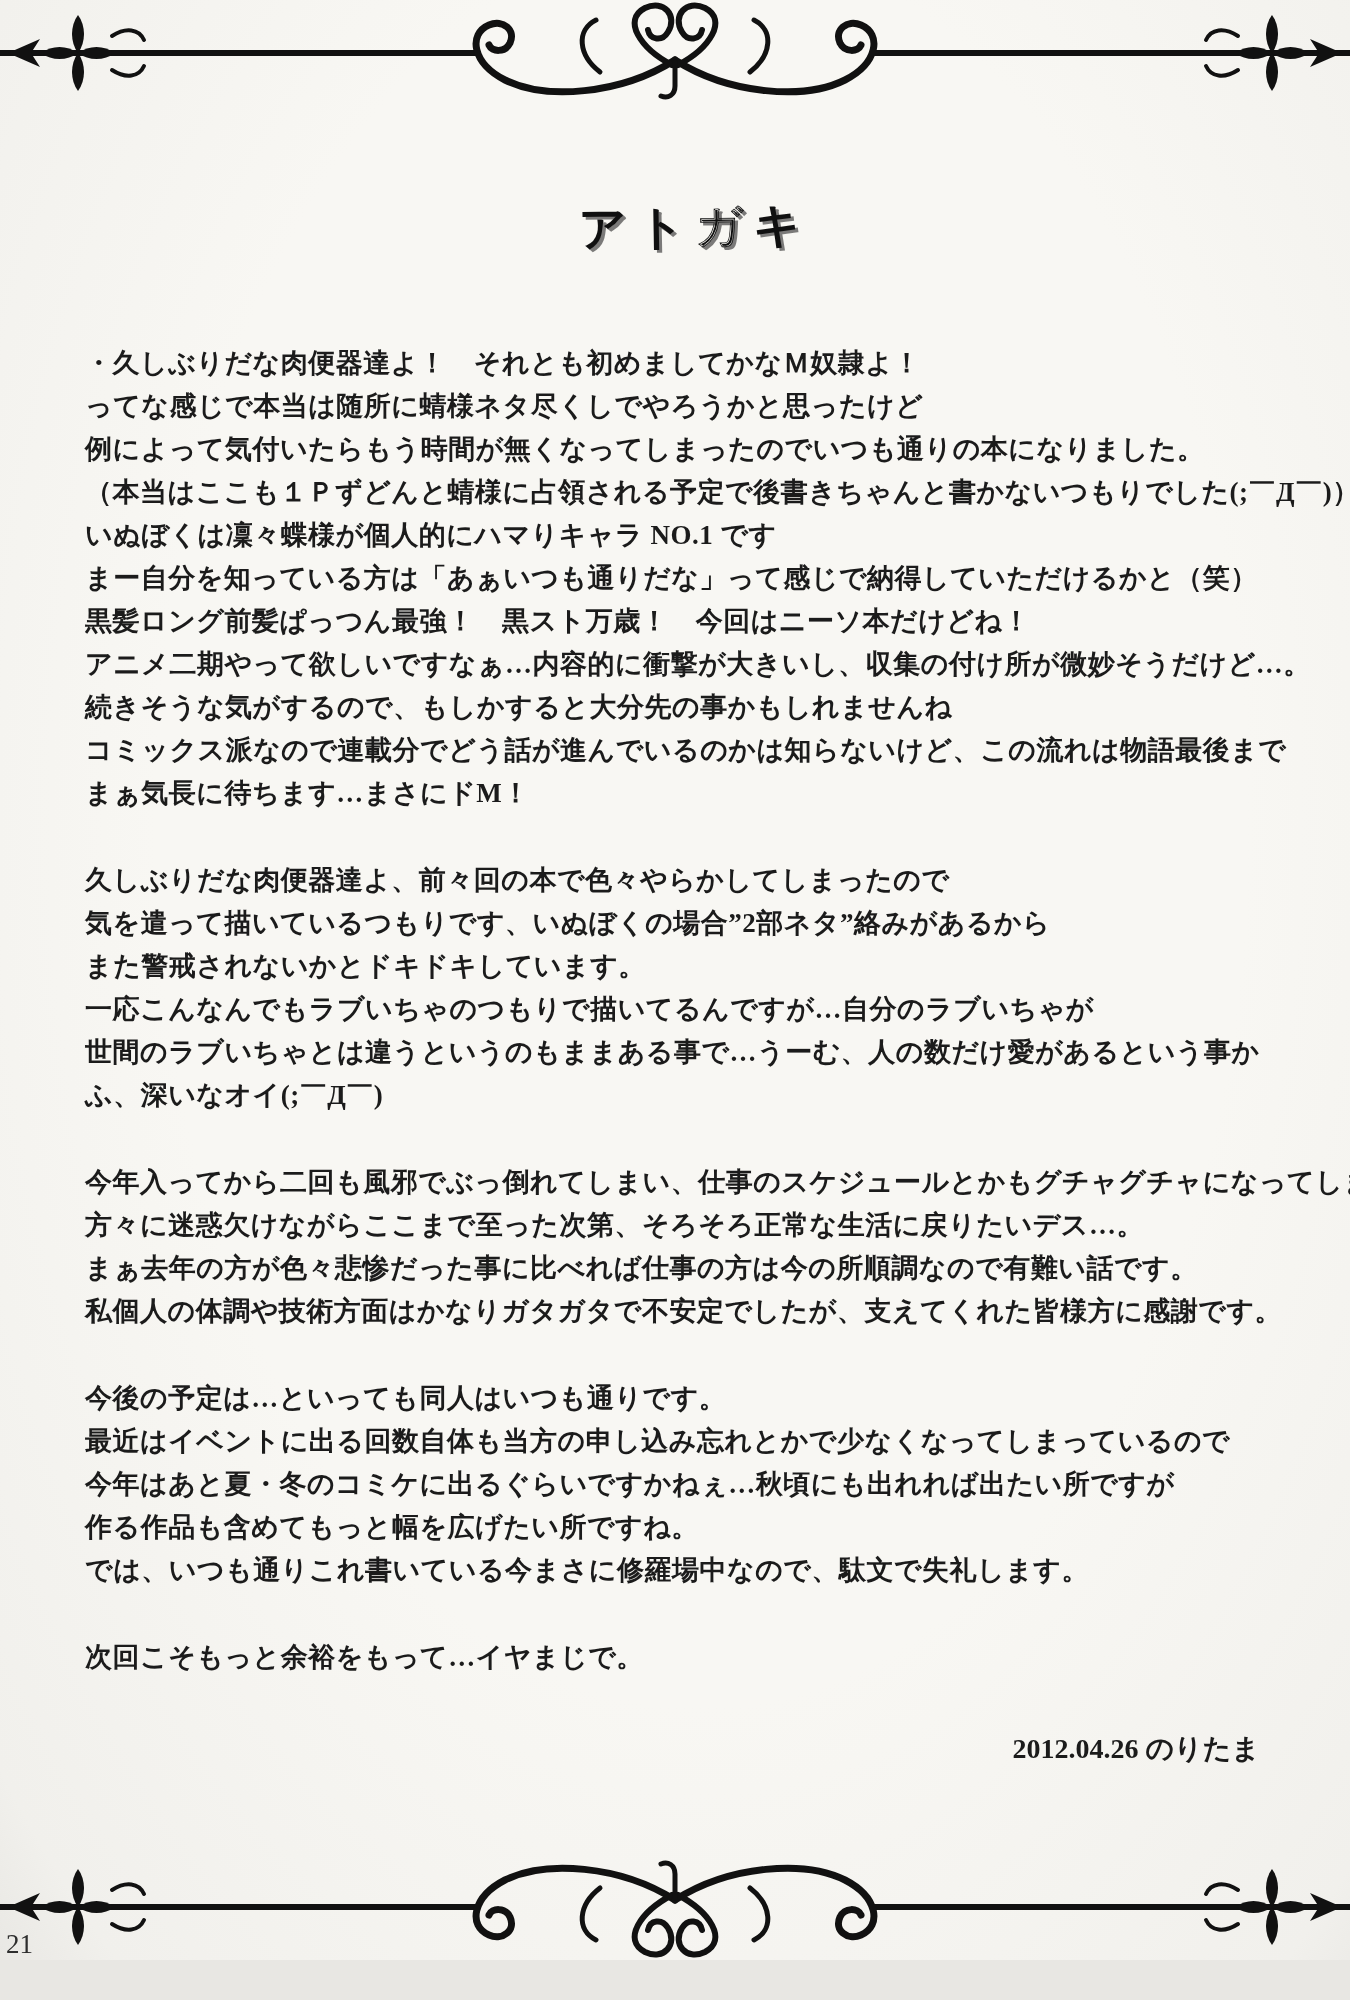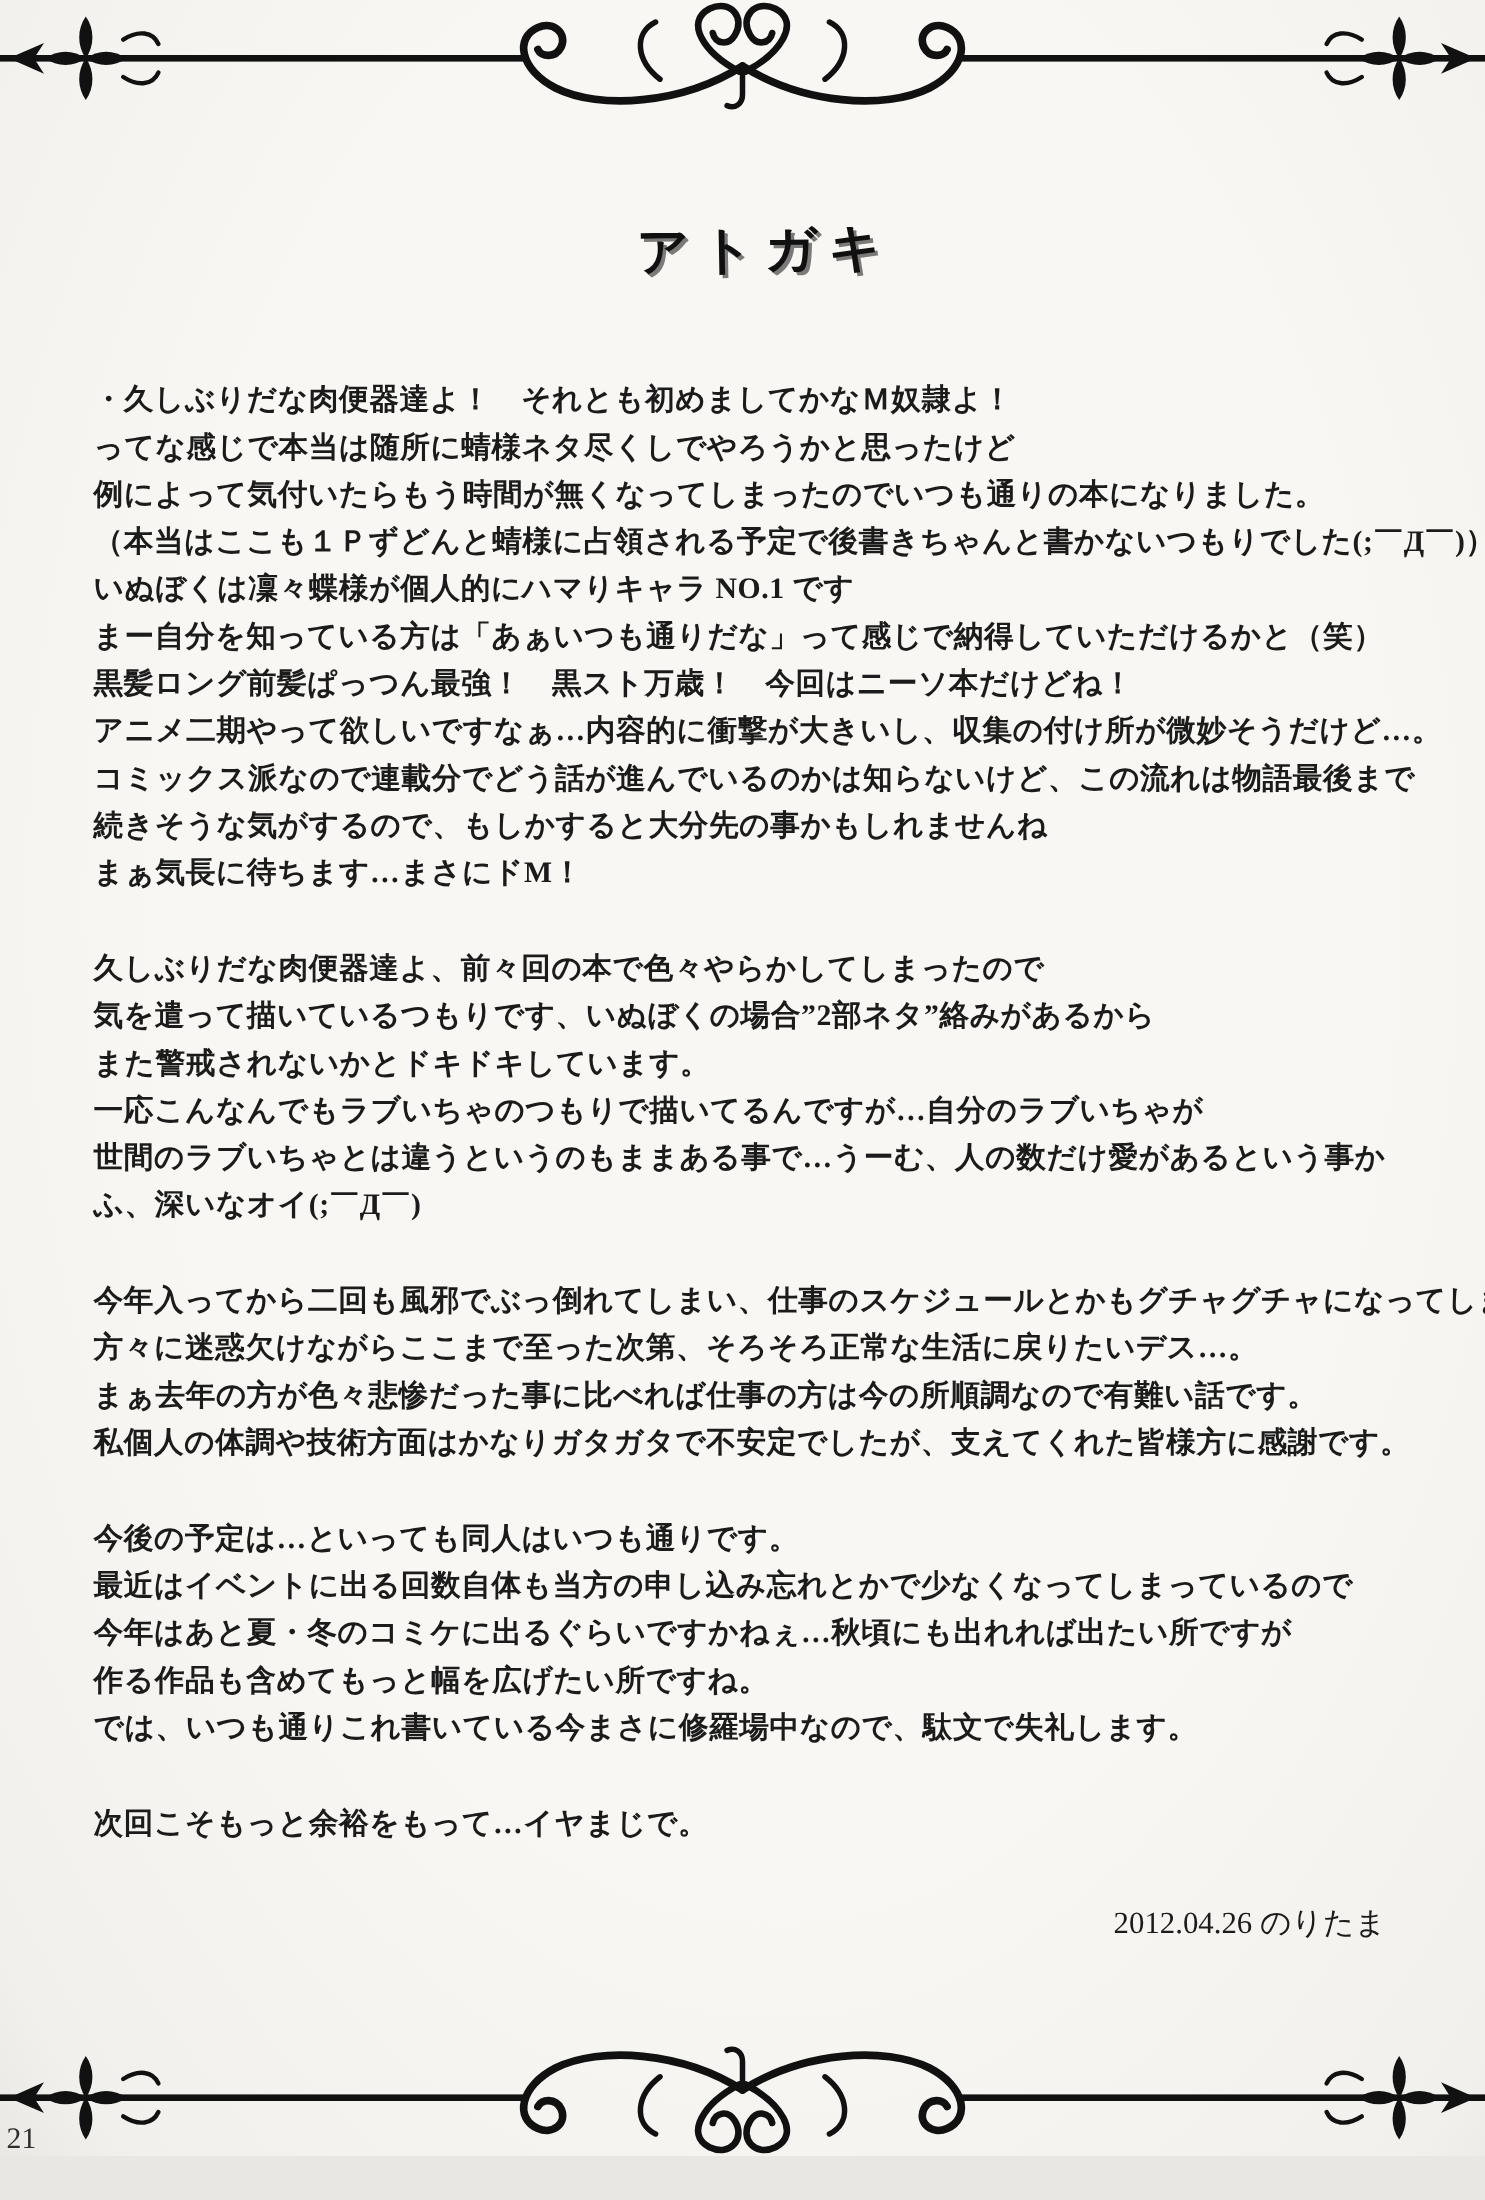--- a/index.html
+++ b/index.html
@@ -53,21 +53,21 @@
     height: 43px;
     line-height: 43px;
     white-space: nowrap;
     letter-spacing: 0.5px;
   }
   .signature {
     margin-top: 48px;
     text-align: right;
     padding-right: 35px;
     font-size: 28px;
-    font-weight: normal;
+    font-weight: bold;
     height: 43px;
     line-height: 43px;
   }
   .page-number {
     position: absolute;
     left: 6px;
     bottom: 0px;
     font-size: 27px;
     font-weight: normal;
     color: #2e2e2e;
@@ -131,22 +131,22 @@
 
     <div class="paragraph">
         <div class="line">・久しぶりだな肉便器達よ！　それとも初めましてかなＭ奴隷よ！</div>
         <div class="line">ってな感じで本当は随所に蜻様ネタ尽くしでやろうかと思ったけど</div>
         <div class="line">例によって気付いたらもう時間が無くなってしまったのでいつも通りの本になりました。</div>
         <div class="line">（本当はここも１Ｐずどんと蜻様に占領される予定で後書きちゃんと書かないつもりでした(;￣Д￣)）</div>
         <div class="line">いぬぼくは凜々蝶様が個人的にハマりキャラ NO.1 です</div>
         <div class="line">まー自分を知っている方は「あぁいつも通りだな」って感じで納得していただけるかと（笑）</div>
         <div class="line">黒髪ロング前髪ぱっつん最強！　黒スト万歳！　今回はニーソ本だけどね！</div>
         <div class="line">アニメ二期やって欲しいですなぁ…内容的に衝撃が大きいし、収集の付け所が微妙そうだけど…。</div>
+        <div class="line">続きそうな気がするので、もしかすると大分先の事かもしれませんね</div>
         <div class="line">コミックス派なので連載分でどう話が進んでいるのかは知らないけど、この流れは物語最後まで</div>
-        <div class="line">続きそうな気がするので、もしかすると大分先の事かもしれませんね</div>
         <div class="line">まぁ気長に待ちます…まさにドM！</div>
       </div>
       <div class="paragraph">
         <div class="line">久しぶりだな肉便器達よ、前々回の本で色々やらかしてしまったので</div>
         <div class="line">気を遣って描いているつもりです、いぬぼくの場合”2部ネタ”絡みがあるから</div>
         <div class="line">また警戒されないかとドキドキしています。</div>
         <div class="line">一応こんなんでもラブいちゃのつもりで描いてるんですが…自分のラブいちゃが</div>
         <div class="line">世間のラブいちゃとは違うというのもままある事で…うーむ、人の数だけ愛があるという事か</div>
         <div class="line">ふ、深いなオイ(;￣Д￣)</div>
       </div>

